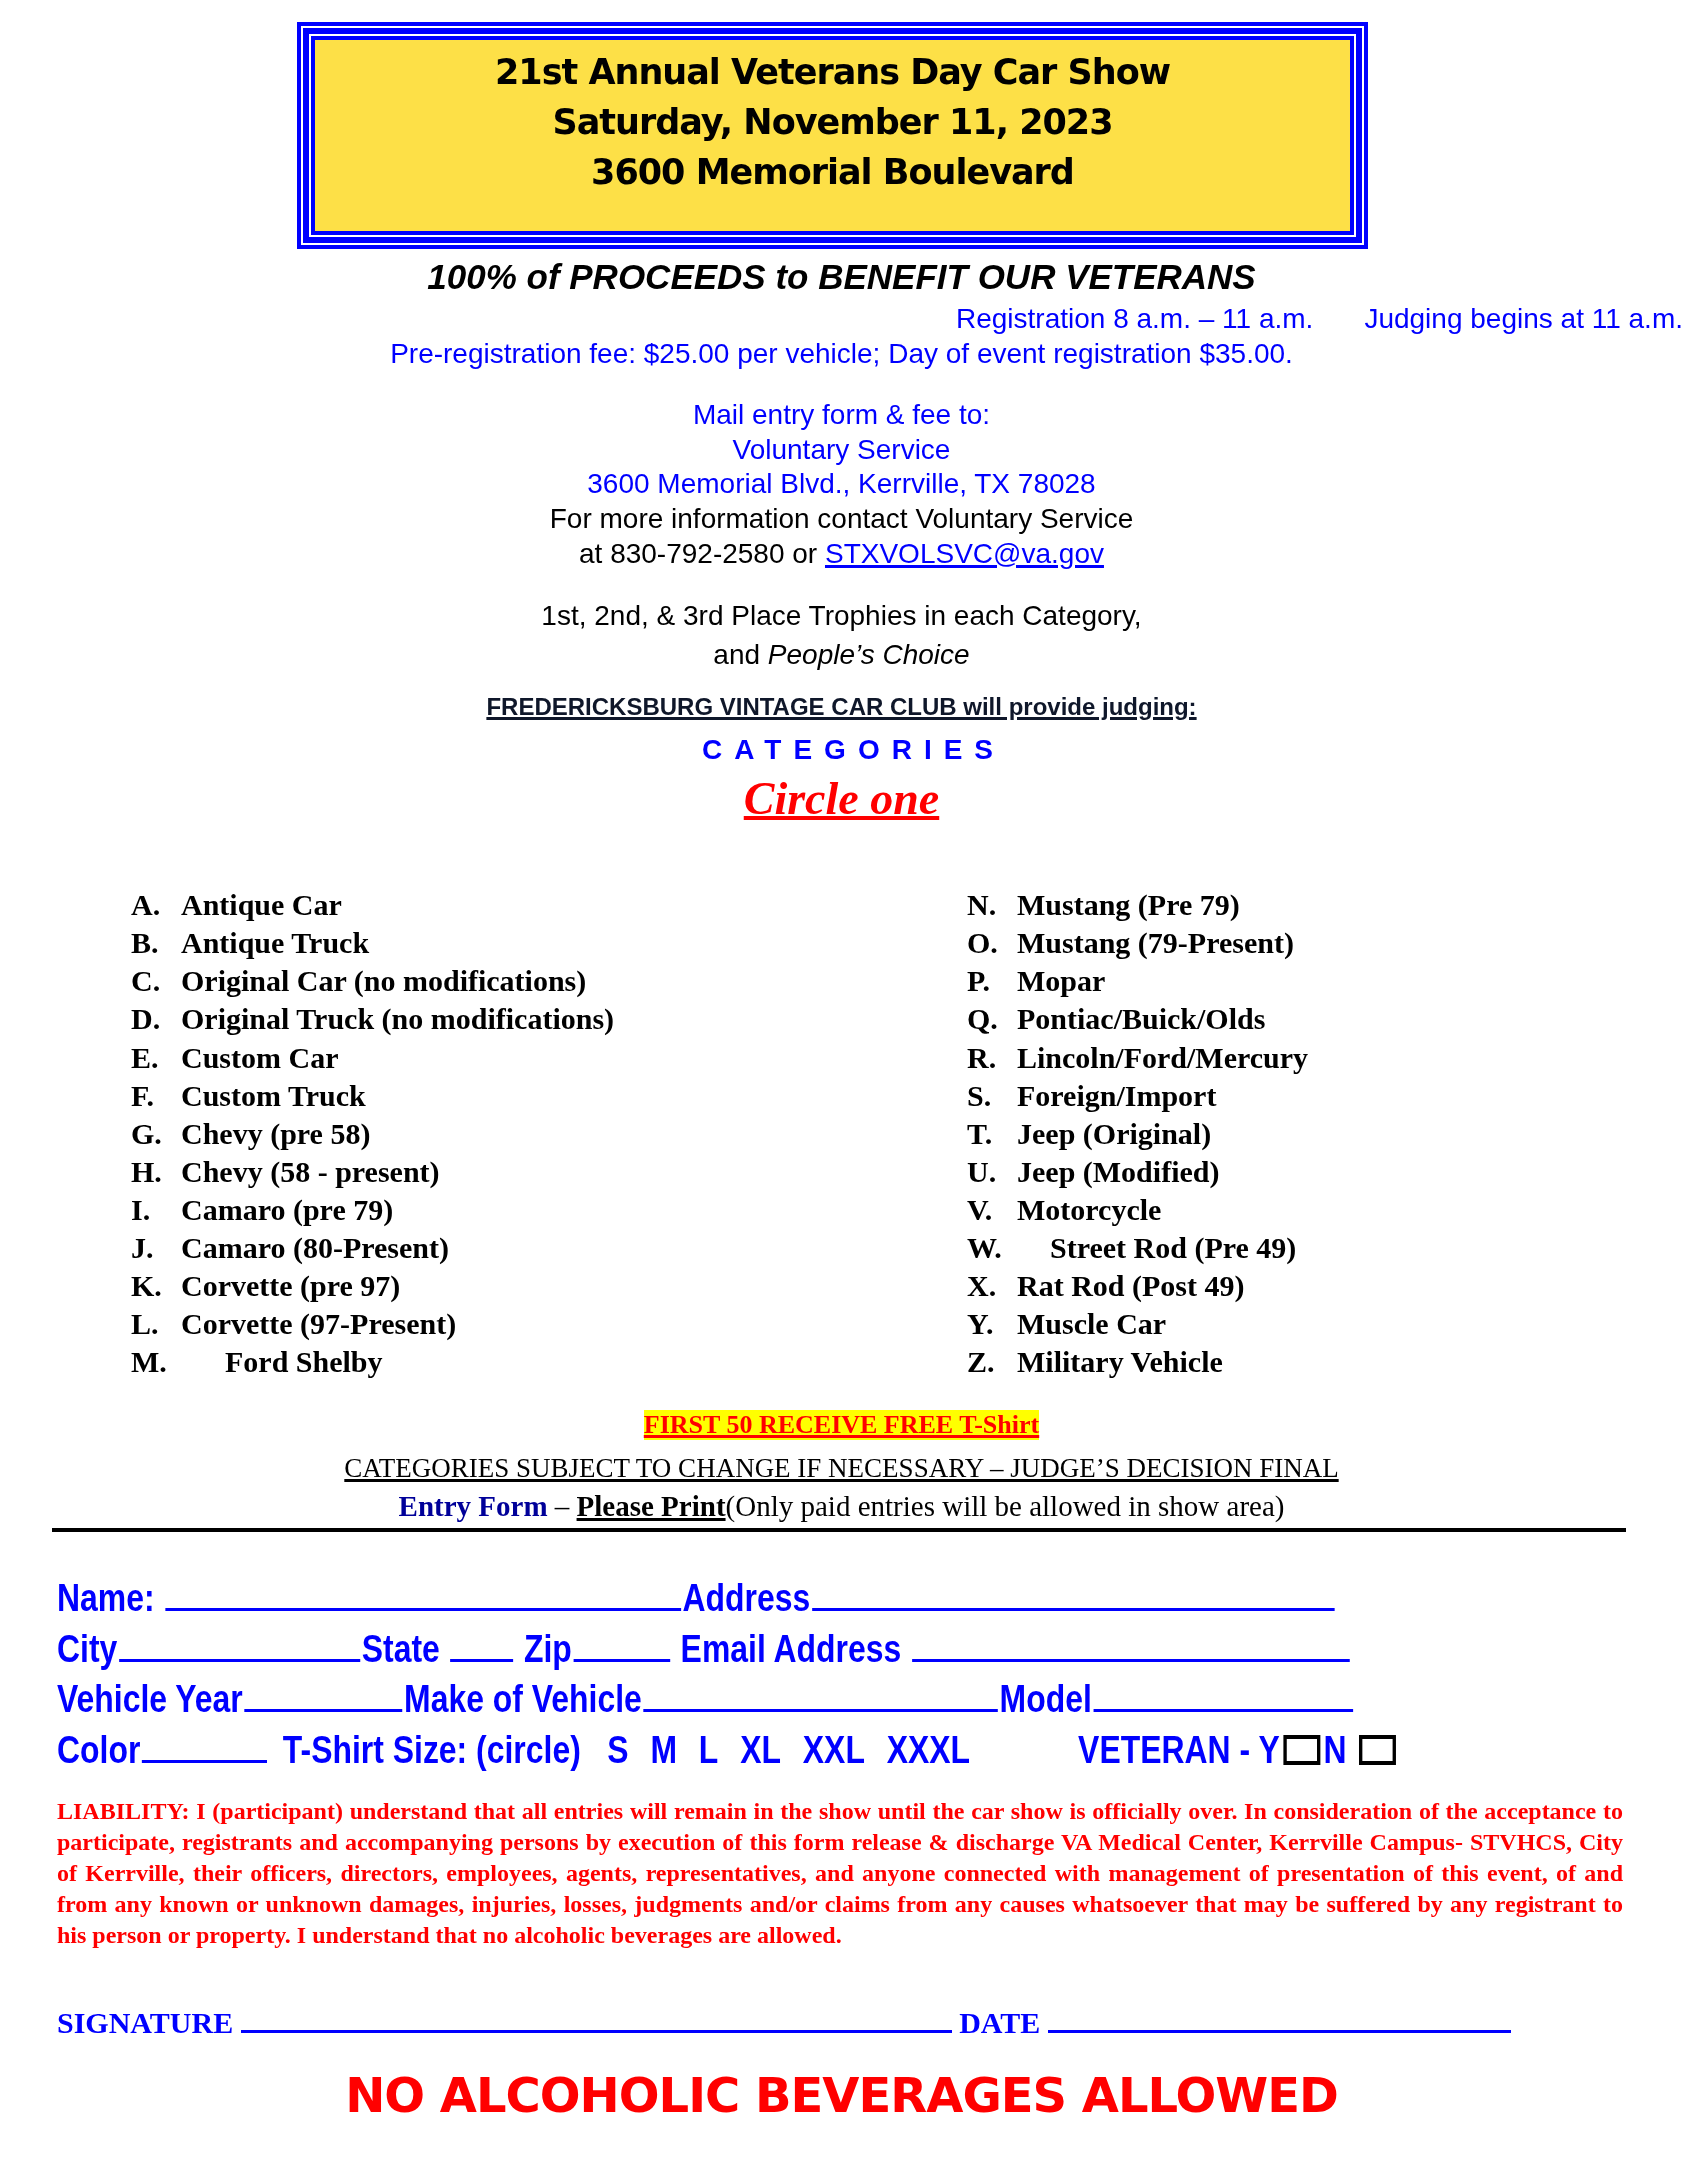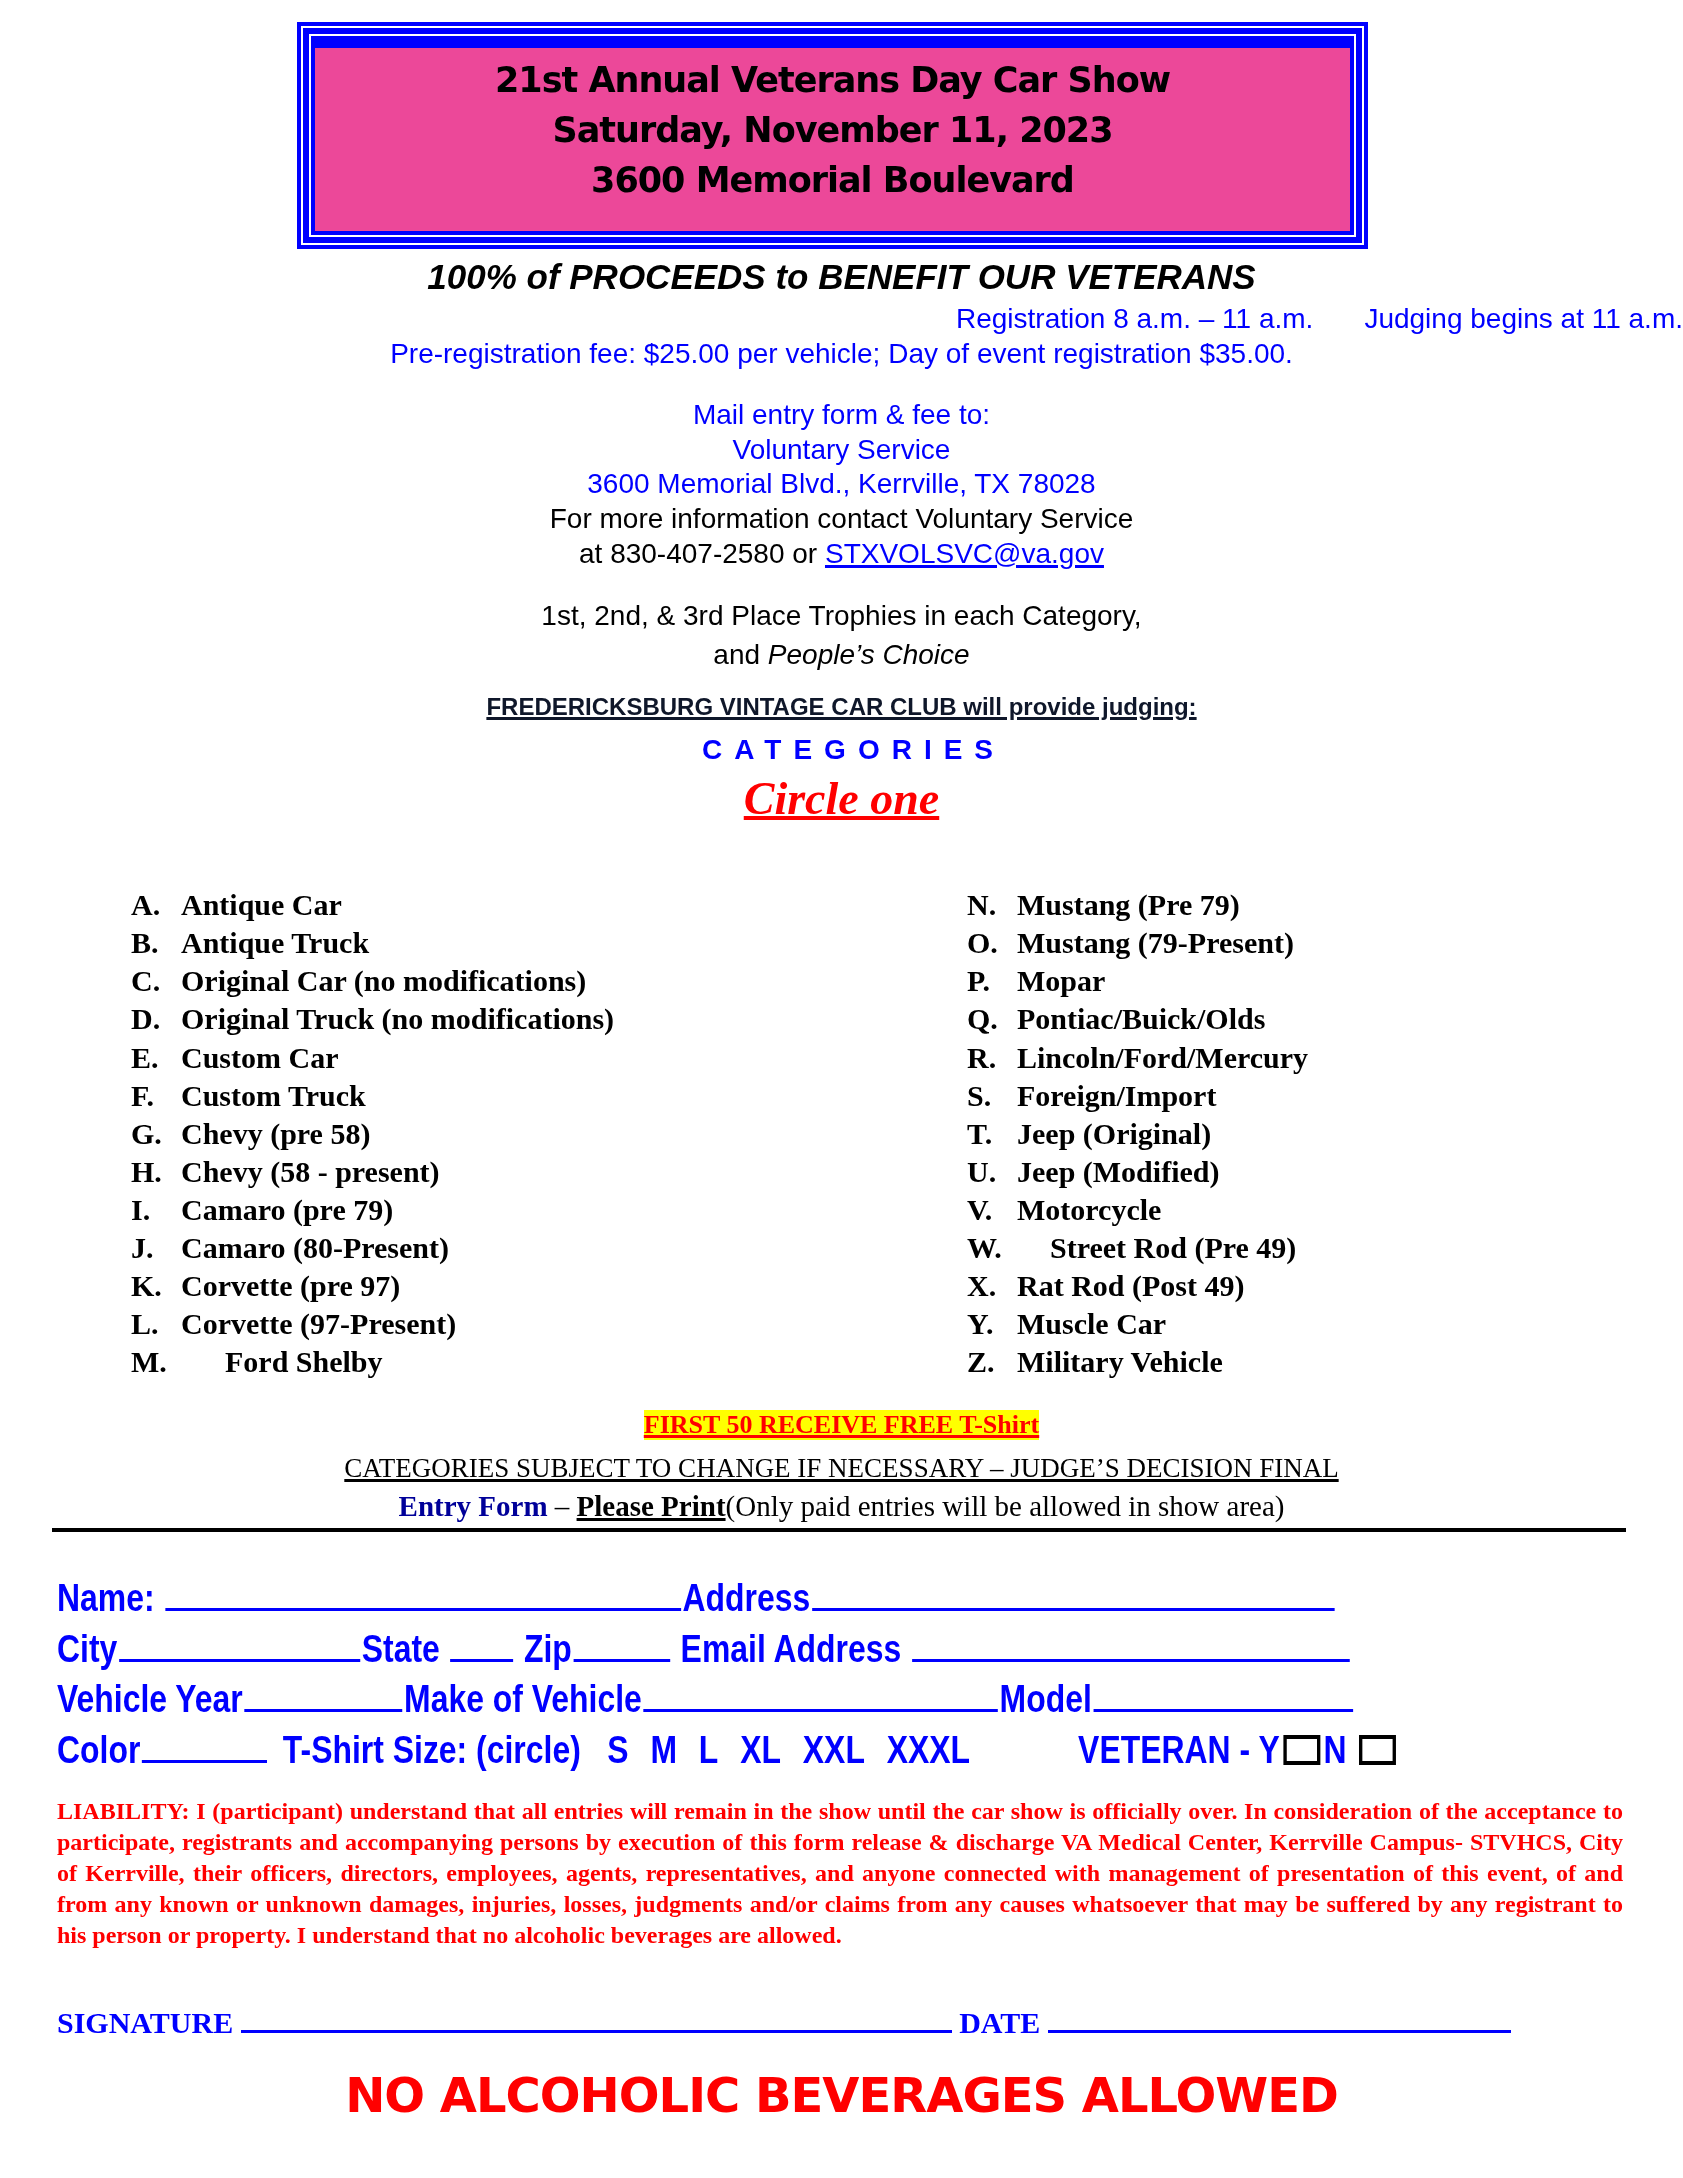--- a/index.html
+++ b/index.html
@@ -5,21 +5,21 @@
   html, body { margin:0; padding:0; background:#ffffff; }
   body { width:1683px; height:2178px; position:relative; overflow:hidden; font-family:"Liberation Sans", sans-serif; color:#000; }
   .center { position:absolute; left:0; width:1683px; text-align:center; white-space:nowrap; }
 
   
   .title-box { position:absolute; left:297px; top:22px; width:1071px; height:227px; box-sizing:border-box; background:#0000ff; }
   .title-box .w1 { position:absolute; left:4px; top:4px; right:4px; bottom:4px; background:#fff; }
   .title-box .b2 { position:absolute; left:6px; top:6px; right:6px; bottom:6px; background:#0000ff; }
   .title-box .w2 { position:absolute; left:12px; top:12px; right:12px; bottom:12px; background:#fff; }
   .title-box .b3 { position:absolute; left:14px; top:14px; right:14px; bottom:14px; background:#0000ff; }
-  .title-box .inner { position:absolute; left:18px; top:18px; right:18px; bottom:18px; background:#ec4899;margin-top:8px; }
+  .title-box .inner { position:absolute; left:18px; top:18px; right:18px; bottom:18px; background:#fde047; }
   .title-line { position:absolute; left:0; width:100%; text-align:center; font-family:"DejaVu Sans", sans-serif; font-weight:bold; font-size:35px; letter-spacing:-1px; color:#000; white-space:nowrap; }
 
   .proceeds { font-family:"Liberation Sans", sans-serif; font-weight:bold; font-style:italic; font-size:35px; color:#000; }
   .blue-ar { font-family:"Liberation Sans", sans-serif; font-size:28px; color:#0000ff; }
   .black-ar { font-family:"Liberation Sans", sans-serif; font-size:28px; color:#000; }
   .email-link { color:#0000ff; text-decoration:underline; text-decoration-thickness:3px; }
   .judging { font-family:"Liberation Sans", sans-serif; font-weight:bold; font-size:24px; color:#0f172a; text-decoration:underline; text-decoration-thickness:3px; }
   .cat-heading { font-family:"Liberation Sans", sans-serif; font-weight:bold; font-size:28px; color:#0000ff; letter-spacing:12px; }
   .circle-one { font-family:"Liberation Serif", serif; font-weight:bold; font-size:46px; color:#ff0000; text-decoration:underline; text-decoration-thickness:4px;font-style:italic; }
 
@@ -66,21 +66,21 @@
 <div class="center blue-ar" style="top:303px;text-align:right;">
   <span>Registration 8 a.m. – 11 a.m.</span><span style="display:inline-block;width:51px;"></span><span>Judging begins at 11 a.m.</span>
 </div>
 <div class="center blue-ar" style="top:338px;">Pre-registration fee: $25.00 per vehicle; Day of event registration $35.00.</div>
 
 <div class="center blue-ar" style="top:399px;">Mail entry form &amp; fee to:</div>
 <div class="center blue-ar" style="top:434px;">Voluntary Service</div>
 <div class="center blue-ar" style="top:468px;">3600 Memorial Blvd., Kerrville, TX 78028</div>
 <div class="center black-ar" style="top:503px;">For more information contact Voluntary Service</div>
 <div class="center black-ar" style="top:538px;">
-  <span>at 830-407-2580 or</span>
+  <span>at 830-792-2580 or</span>
   <span class="email-link">STXVOLSVC@va.gov</span>
 </div>
 
 <div class="center black-ar" style="top:600px;">1st, 2nd, &amp; 3rd Place Trophies in each Category,</div>
 <div class="center black-ar" style="top:639px;">
   <span>and</span>
   <i>People’s Choice</i>
 </div>
 
 <div class="center" style="top:693px;">

